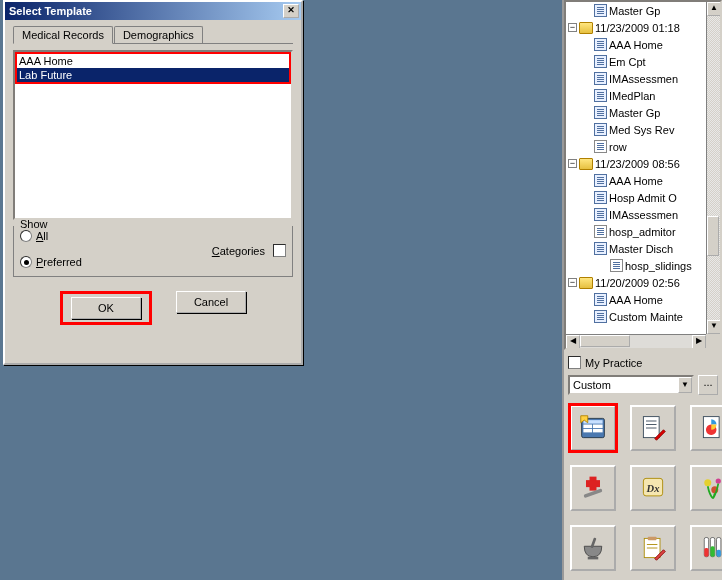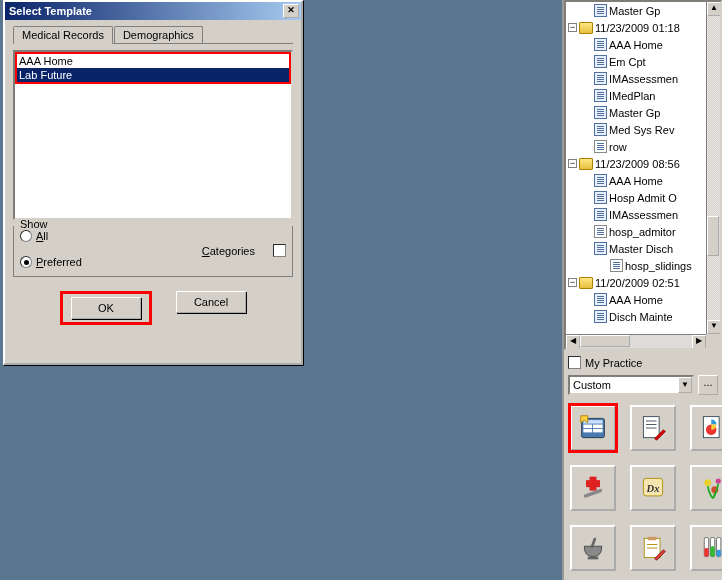--- a/index.html
+++ b/index.html
@@ -108,21 +108,21 @@
   .radio-row { display: flex; align-items: center; gap: 4px; }
   .radio {
     width: 12px; height: 12px; border-radius: 50%;
     background: #fff; border: 1px inset #808080;
     display:flex; align-items:center; justify-content:center;
   }
   .radio.checked::after {
     content: ""; width: 5px; height: 5px; border-radius: 50%; background: #000;
   }
   .underline { text-decoration: underline; }
-  .cat-row { display:flex; align-items:center; gap:18px; }
+  .cat-row { display:flex; align-items:center; gap:8px; }
   .checkbox {
     width: 13px; height: 13px; background:#fff; border:1px inset #808080;
   }
   .dialog-buttons {
     display:flex; justify-content:center; gap:24px; margin-top:14px;
   }
   .btn {
     width: 70px; height: 22px;
     background:#d4d0c8;
     border:1px outset #fff;
@@ -353,29 +353,29 @@
           <span>Master Disch</span>
         </div>
       <div class="tree-row" style="padding-left:44px;">
           <span class="doc-icon alt"></span>
           <span>hosp_slidings</span>
         </div>
 
       <div class="tree-row" style="padding-left:2px;">
           <span class="expander">−</span>
           <span class="folder-icon"></span>
-          <span>11/20/2009 02:51</span>
+          <span>11/20/2009 02:56</span>
         </div>
       <div class="tree-row" style="padding-left:28px;">
           <span class="doc-icon"></span>
           <span>AAA Home</span>
         </div>
       <div class="tree-row" style="padding-left:28px;">
           <span class="doc-icon"></span>
-          <span>Disch Mainte</span>
+          <span>Custom Mainte</span>
         </div>
     </div>
     <div class="scrollbar-v">
       <div class="sb-btn">▲</div>
       <div class="sb-track">
           <div class="sb-thumb-v"></div>
         </div>
       <div class="sb-btn">▼</div>
     </div>
     <div class="scrollbar-h">

